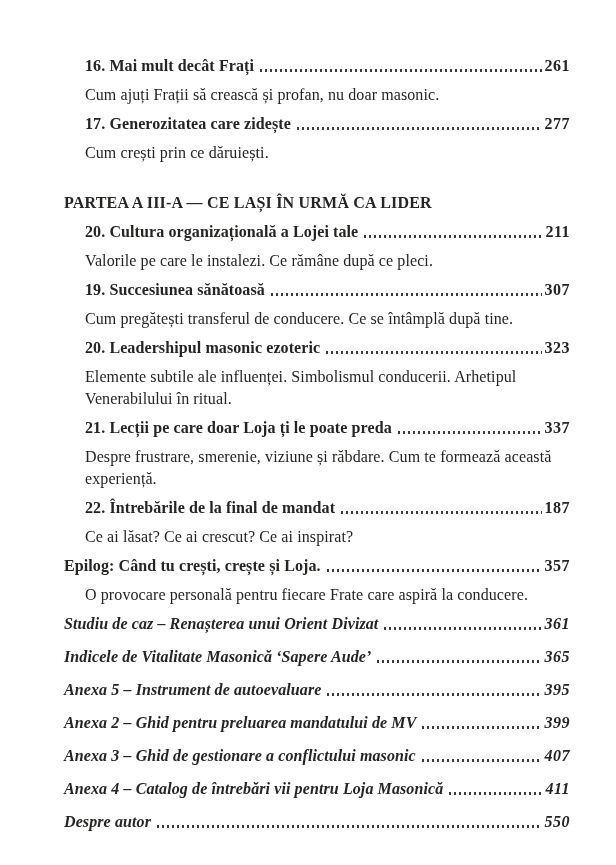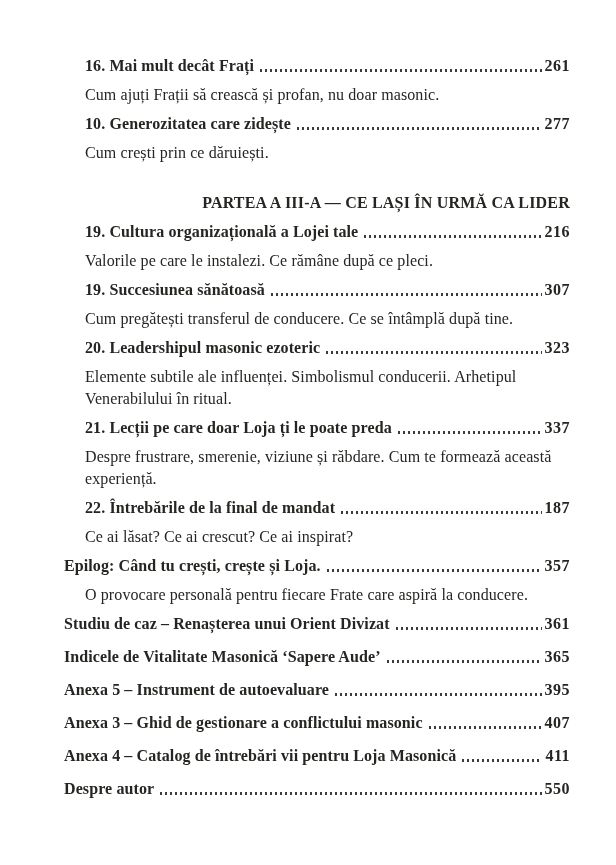--- a/index.html
+++ b/index.html
@@ -14,21 +14,21 @@
     font-family: "Liberation Serif", "DejaVu Serif", serif;
     color: #262522;
   }
   .page {
     box-sizing: border-box;
     width: 616px;
     height: 865px;
     padding: 55px 46px 0 64px;
   }
   .toc-entry-block { margin-bottom: 7px; }
-  .toc-entry-block.main-level { margin-bottom: 11px; }
+  .toc-entry-block.main-level { margin-bottom: 11px; font-style: italic; }
   .indent { padding-left: 21px; }
 
   .entry-row {
     display: flex;
     align-items: flex-end;
     line-height: 22px;
     font-size: 16px;
   }
   .entry-label {
     font-weight: bold;
@@ -56,50 +56,49 @@
     max-width: 482px;
     letter-spacing: 0.1px;
   }
   .part-heading {
     font-weight: bold;
     font-size: 16px;
     line-height: 22px;
     margin-top: 28px;
     margin-bottom: 7px;
     letter-spacing: 0.2px;
-    text-align: right;
   }
 </style>
 </head>
 <body>
 
 <div class="page">
   <div id="toc">
       <div class="toc-entry-block">
         <div class="entry-row indent">
           <span class="entry-label">16. Mai mult decât Frați</span>
           <span class="leader"></span>
           <span class="entry-page">261</span>
         </div>
         <div class="entry-desc indent">Cum ajuți Frații să crească și profan, nu doar masonic.</div>
       </div>
       <div class="toc-entry-block">
         <div class="entry-row indent">
-          <span class="entry-label">10. Generozitatea care zidește</span>
+          <span class="entry-label">17. Generozitatea care zidește</span>
           <span class="leader"></span>
           <span class="entry-page">277</span>
         </div>
         <div class="entry-desc indent">Cum crești prin ce dăruiești.</div>
       </div>
       <div class="part-heading">PARTEA A III-A — CE LAȘI ÎN URMĂ CA LIDER</div>
       <div class="toc-entry-block">
         <div class="entry-row indent">
-          <span class="entry-label">19. Cultura organizațională a Lojei tale</span>
+          <span class="entry-label">20. Cultura organizațională a Lojei tale</span>
           <span class="leader"></span>
-          <span class="entry-page">216</span>
+          <span class="entry-page">211</span>
         </div>
         <div class="entry-desc indent">Valorile pe care le instalezi. Ce rămâne după ce pleci.</div>
       </div>
       <div class="toc-entry-block">
         <div class="entry-row indent">
           <span class="entry-label">19. Succesiunea sănătoasă</span>
           <span class="leader"></span>
           <span class="entry-page">307</span>
         </div>
         <div class="entry-desc indent">Cum pregătești transferul de conducere. Ce se întâmplă după tine.</div>
@@ -152,20 +151,27 @@
       </div>
       <div class="toc-entry-block main-level">
         <div class="entry-row">
           <span class="entry-label">Anexa 5 – Instrument de autoevaluare</span>
           <span class="leader"></span>
           <span class="entry-page">395</span>
         </div>
       </div>
       <div class="toc-entry-block main-level">
         <div class="entry-row">
+          <span class="entry-label">Anexa 2 – Ghid pentru preluarea mandatului de MV</span>
+          <span class="leader"></span>
+          <span class="entry-page">399</span>
+        </div>
+      </div>
+      <div class="toc-entry-block main-level">
+        <div class="entry-row">
           <span class="entry-label">Anexa 3 – Ghid de gestionare a conflictului masonic</span>
           <span class="leader"></span>
           <span class="entry-page">407</span>
         </div>
       </div>
       <div class="toc-entry-block main-level">
         <div class="entry-row">
           <span class="entry-label">Anexa 4 – Catalog de întrebări vii pentru Loja Masonică</span>
           <span class="leader"></span>
           <span class="entry-page">411</span>

